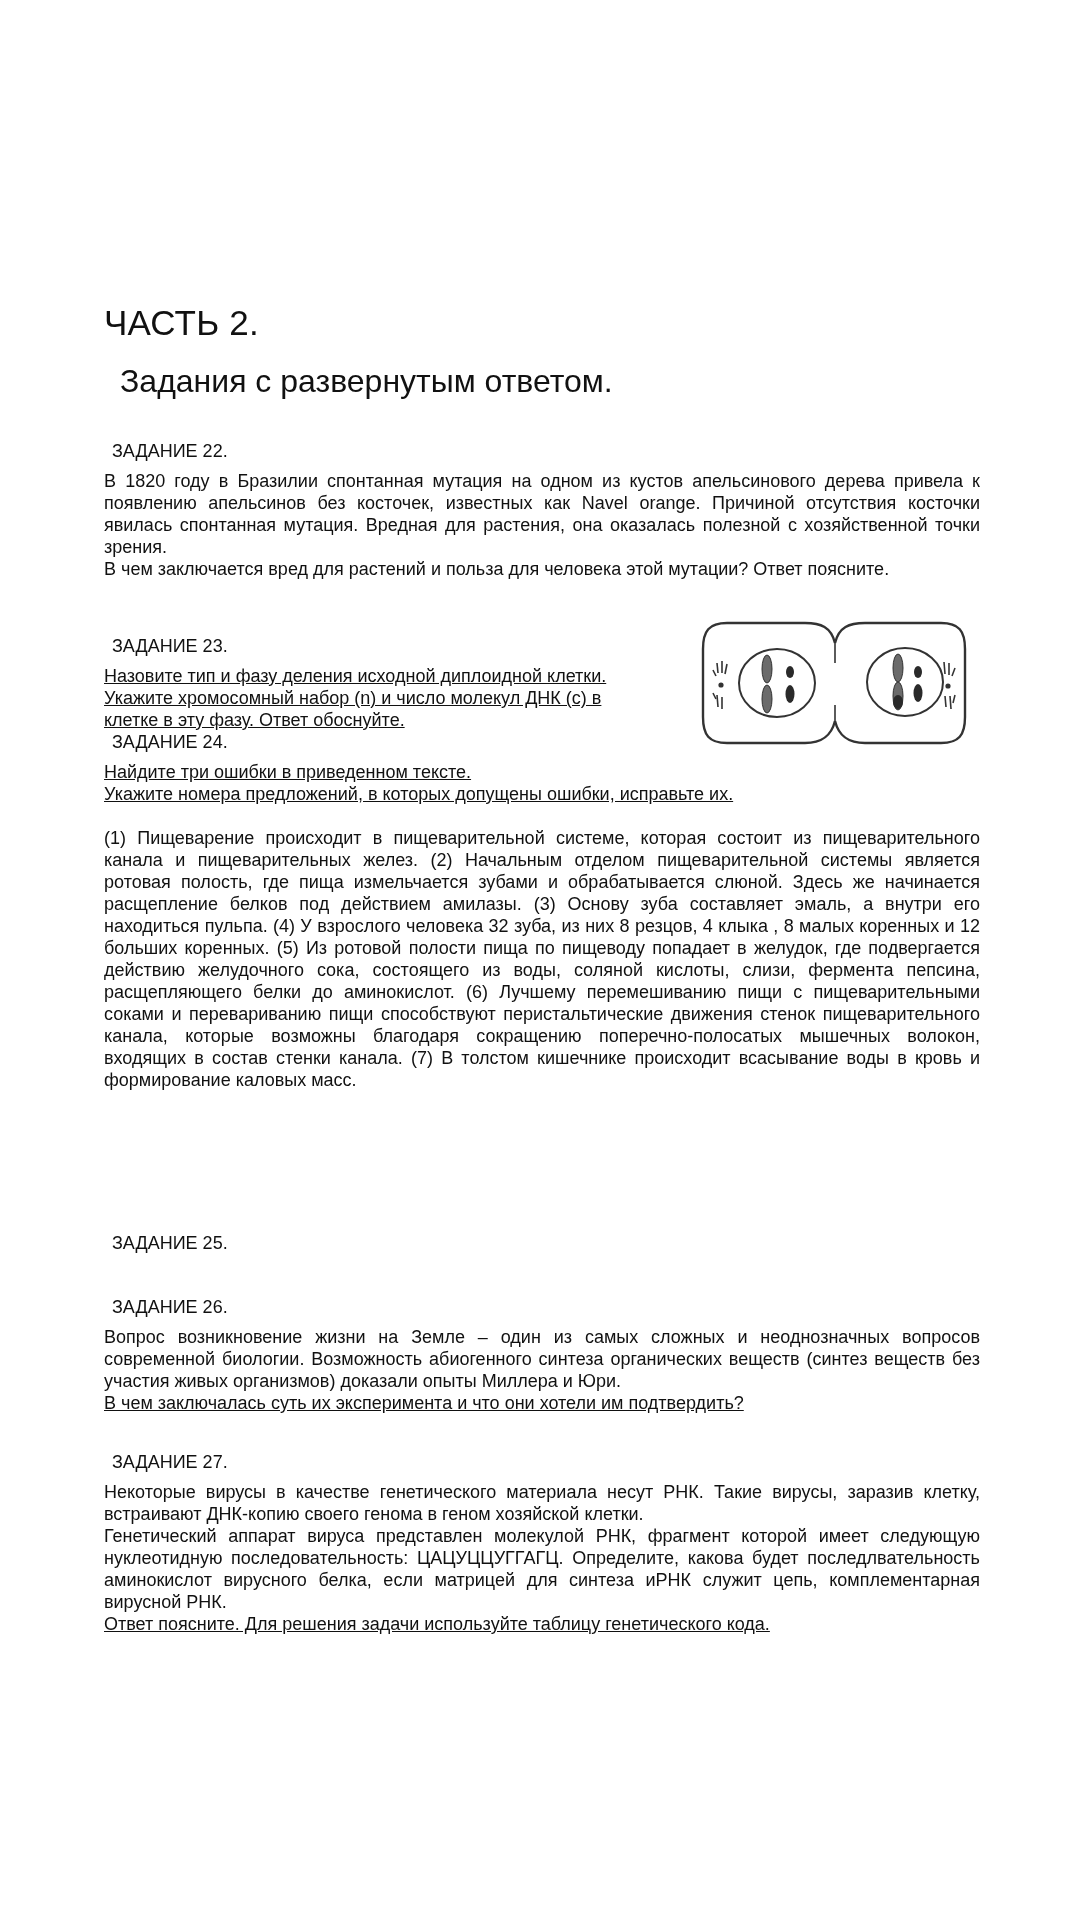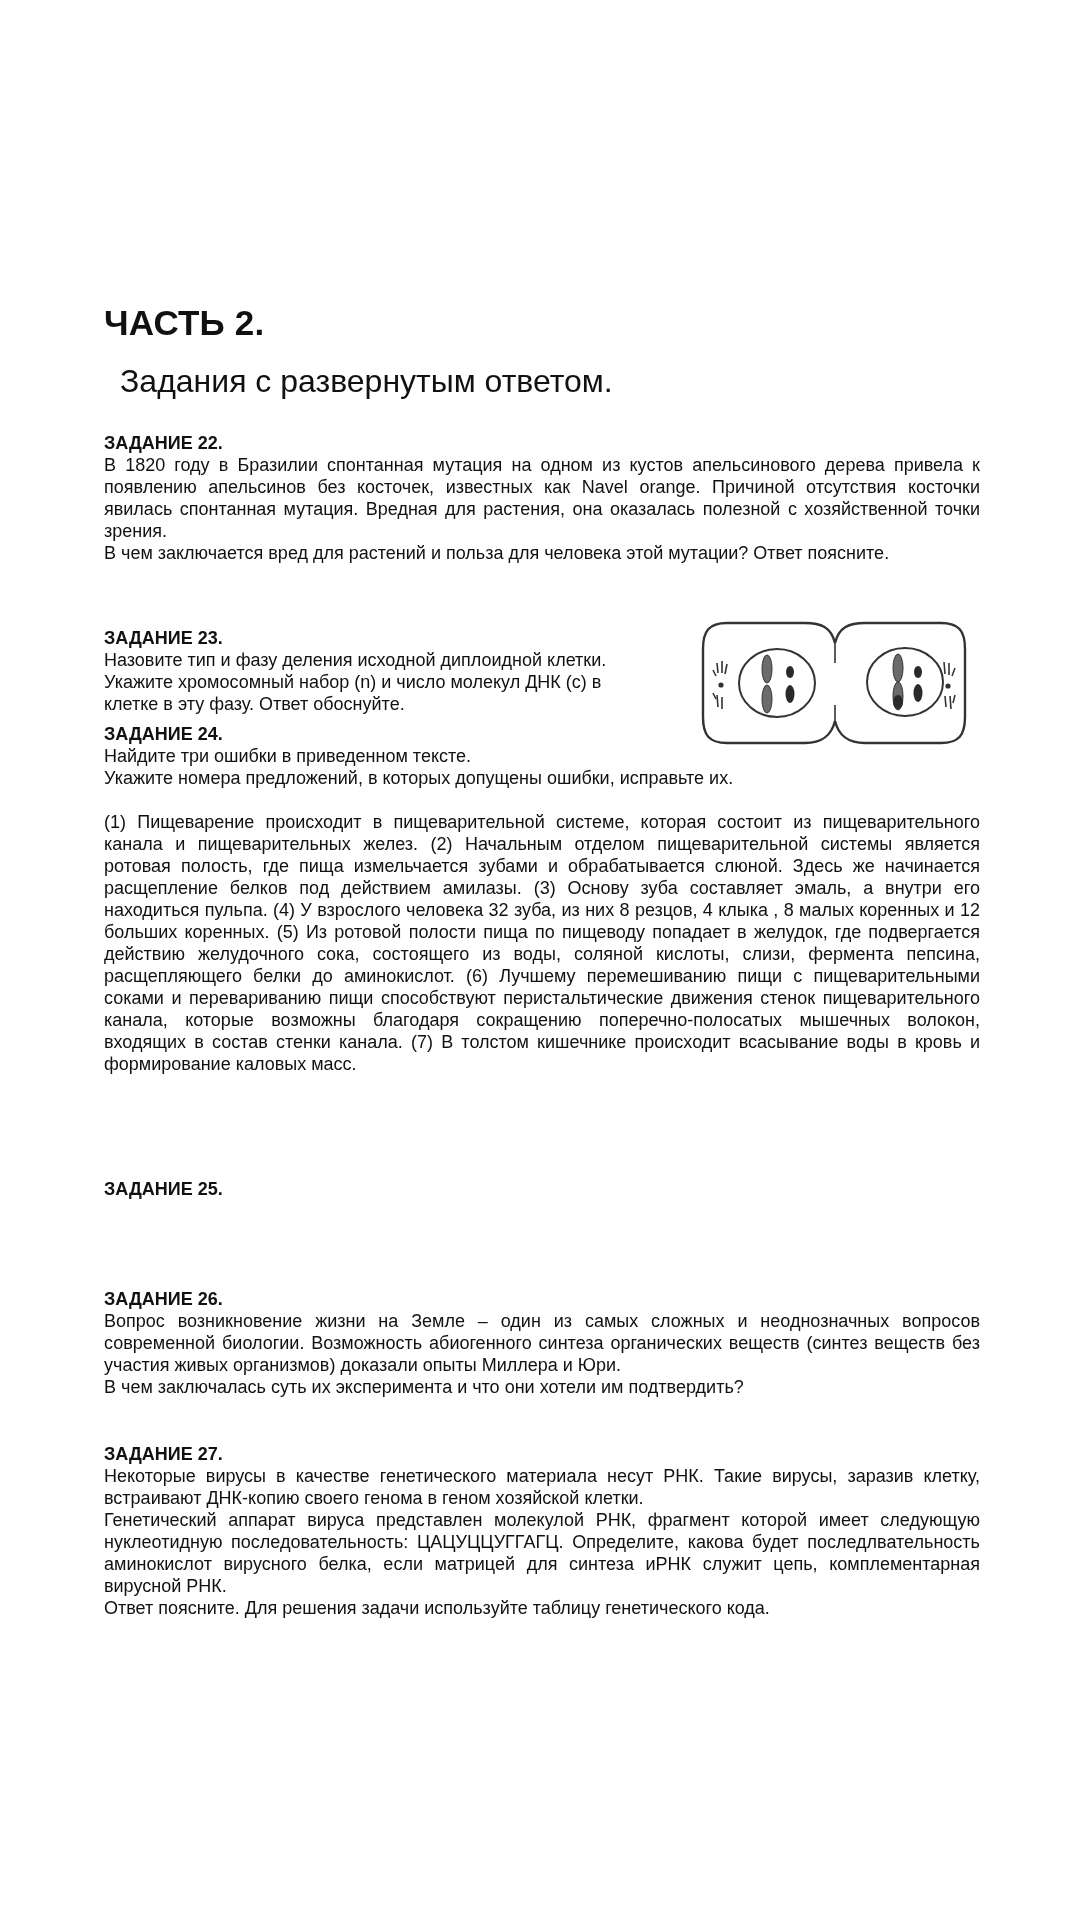--- a/index.html
+++ b/index.html
@@ -1,23 +1,23 @@
 <!DOCTYPE html>
 <html><head>
 <meta charset="utf-8">
 <style>
   html, body { margin: 0; padding: 0; background: #ffffff; }
   body { width: 1080px; height: 1920px; position: relative; overflow: hidden;
          font-family: "Liberation Sans", "DejaVu Sans", sans-serif; color: #111111; }
   .abs { position: absolute; left: 104px; width: 876px; }
-  .part-title { font-weight: bold; font-size: 35px; line-height: 40px; margin: 0; letter-spacing: 0.2px; }
+  .part-title { font-weight: normal; font-size: 35px; line-height: 40px; margin: 0; letter-spacing: 0.2px; }
   .part-subtitle { font-size: 32px; line-height: 44px; margin: 16px; }
-  .task-heading { font-weight: bold; font-size: 18px; line-height: 22px; margin: 0; }
+  .task-heading { font-weight: normal; font-size: 18px; line-height: 22px; margin: 8px; }
   .task-text { font-size: 18px; line-height: 22px; margin: 0; text-align: justify; text-align-last: left; }
-  .task-text.left { text-align: right; }
+  .task-text.left { text-align: right; text-decoration: underline; }
   .gap { height: 22px; }
   .figure { position: absolute; left: 697px; top: 617px; width: 274px; height: 132px; }
 </style>
 </head>
 <body>
 
 <div class="abs" style="top:303px;">
   <h1 class="part-title">ЧАСТЬ 2.</h1>
   <div class="part-subtitle">Задания с развернутым ответом.</div>
 </div>
@@ -89,21 +89,21 @@
 </div>
 
 <div class="abs" style="top:723px;">
   <div class="task-heading">ЗАДАНИЕ 24.</div>
   <div class="task-text left">Найдите три ошибки в приведенном тексте.</div>
   <div class="task-text left">Укажите номера предложений, в которых допущены ошибки, исправьте их.</div>
   <div class="gap"></div>
   <p class="task-text">(1) Пищеварение происходит в пищеварительной системе, которая состоит из пищеварительного канала и пищеварительных желез. (2) Начальным отделом пищеварительной системы является ротовая полость, где пища измельчается зубами и обрабатывается слюной. Здесь же начинается расщепление белков под действием амилазы. (3) Основу зуба составляет эмаль, а внутри его находиться пульпа. (4) У взрослого человека 32 зуба, из них 8 резцов, 4 клыка , 8 малых коренных и 12 больших коренных. (5) Из ротовой полости пища по пищеводу попадает в желудок, где подвергается действию желудочного сока, состоящего из воды, соляной кислоты, слизи, фермента пепсина, расщепляющего белки до аминокислот. (6) Лучшему перемешиванию пищи с пищеварительными соками и перевариванию пищи способствуют перистальтические движения стенок пищеварительного канала, которые возможны благодаря сокращению поперечно-полосатых мышечных волокон, входящих в состав стенки канала. (7) В толстом кишечнике происходит всасывание воды в кровь и формирование каловых масс.</p>
 </div>
 
-<div class="abs" style="top:1178px;">
+<div class="abs" style="top:1224px;">
   <div class="task-heading">ЗАДАНИЕ 25.</div>
 </div>
 
 <div class="abs" style="top:1288px;">
   <div class="task-heading">ЗАДАНИЕ 26.</div>
   <p class="task-text">Вопрос возникновение жизни на Земле – один из самых сложных и неоднозначных вопросов современной биологии. Возможность абиогенного синтеза органических веществ (синтез веществ без участия живых организмов) доказали опыты Миллера и Юри.</p>
   <p class="task-text left">В чем заключалась суть их эксперимента и что они хотели им подтвердить?</p>
 </div>
 
 <div class="abs" style="top:1443px;">

